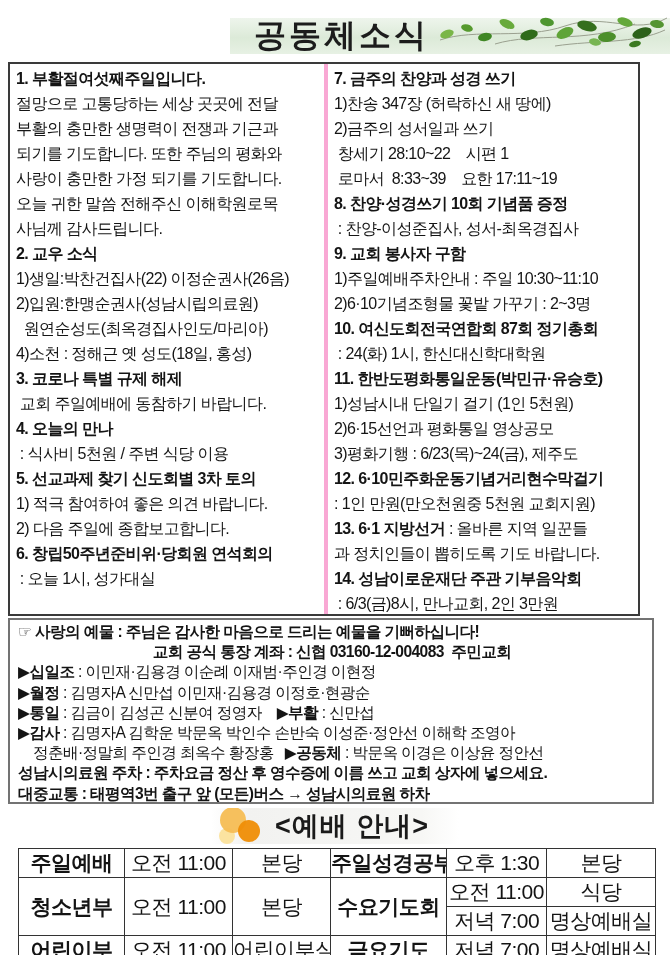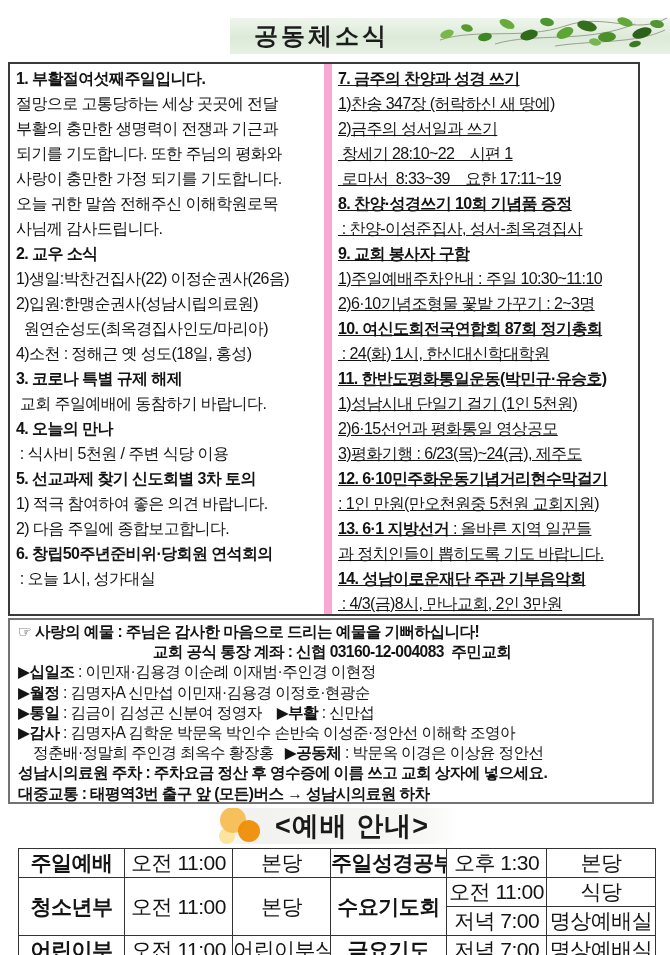--- a/index.html
+++ b/index.html
@@ -2,27 +2,27 @@
 <html><head>
 <meta charset="utf-8">
 <style>
   html,body{margin:0;padding:0;background:#fff;}
   .page{position:relative;width:670px;height:955px;background:#fff;overflow:hidden;
         font-family:"Liberation Sans","DejaVu Sans",sans-serif;color:#141414;}
   .b{font-weight:bold;}
   
   .title-band{position:absolute;left:230px;top:18px;width:440px;height:36px;
     background:linear-gradient(180deg,#eef5ec 0%,#dcead8 55%,#e7f1e4 100%);display:flex;align-items:center;}
-  .title-text{font-size:24px;font-weight:bold;letter-spacing:3px;color:#1c1c1c;margin-left:24px;white-space:nowrap;}
+  .title-text{font-size:32px;font-weight:bold;letter-spacing:3px;color:#1c1c1c;margin-left:24px;white-space:nowrap;}
   .leaf-art{position:absolute;right:0;top:10px;}
   
   .main-box{position:absolute;left:8px;top:62px;width:632px;height:554px;
     border:2px solid #3a3a3a;display:flex;box-sizing:border-box;}
   .col{width:50%;padding:2px 4px 0 6px;box-sizing:border-box;overflow:hidden;}
-  .col.right{border-left:8px solid #f9a8d4;text-decoration:underline;}
+  .col.right{border-left:4px solid #f9a8d4;}
   .main-box .line{height:25px;line-height:25px;font-size:16px;letter-spacing:-0.6px;white-space:pre;overflow:hidden;}
   
   .offer-box{position:absolute;left:8px;top:618px;width:646px;height:186px;
     border:2px solid #737373;box-sizing:border-box;padding:2px 6px 0 8px;overflow:hidden;}
   .offer-box .line{height:20.2px;line-height:20.2px;font-size:15.6px;letter-spacing:-0.6px;white-space:pre;overflow:hidden;}
   .offer-box .line.center{text-align:center;}
   
   .worship-head{position:absolute;left:0;top:806px;width:670px;height:40px;
     display:flex;align-items:center;justify-content:center;}
   .worship-band{display:flex;align-items:center;padding:0 30px 0 0;
@@ -106,21 +106,21 @@
         <div class="line"><span> : 24(화) 1시, 한신대신학대학원</span></div>
         <div class="line"><span class="b">11. 한반도평화통일운동(박민규·유승호)</span></div>
         <div class="line"><span>1)성남시내 단일기 걸기 (1인 5천원)</span></div>
         <div class="line"><span>2)6·15선언과 평화통일 영상공모</span></div>
         <div class="line"><span>3)평화기행 : 6/23(목)~24(금), 제주도</span></div>
         <div class="line"><span class="b">12. 6·10민주화운동기념거리현수막걸기</span></div>
         <div class="line"><span>: 1인 만원(만오천원중 5천원 교회지원)</span></div>
         <div class="line"><span class="b">13. 6·1 지방선거</span><span> : 올바른 지역 일꾼들</span></div>
         <div class="line"><span>과 정치인들이 뽑히도록 기도 바랍니다.</span></div>
         <div class="line"><span class="b">14. 성남이로운재단 주관 기부음악회</span></div>
-        <div class="line"><span> : 4/3(금)8시, 만나교회, 2인 3만원</span></div>
+        <div class="line"><span> : 6/3(금)8시, 만나교회, 2인 3만원</span></div>
       </div>
   </div>
 
   <div class="offer-box">
       <div class="line"><span class="b">☞ 사랑의 예물 : 주님은 감사한 마음으로 드리는 예물을 기뻐하십니다!</span></div>
       <div class="line center"><span class="b">교회 공식 통장 계좌 : 신협 03160-12-004083  주민교회</span></div>
       <div class="line"><span class="b">▶십일조</span><span> : 이민재·김용경 이순례 이재범·주인경 이현정</span></div>
       <div class="line"><span class="b">▶월정</span><span> : 김명자A 신만섭 이민재·김용경 이정호·현광순</span></div>
       <div class="line"><span class="b">▶통일</span><span> : 김금이 김성곤 신분여 정영자    </span><span class="b">▶부활</span><span> : 신만섭</span></div>
       <div class="line"><span class="b">▶감사</span><span> : 김명자A 김학운 박문옥 박인수 손반숙 이성준·정안선 이해학 조영아</span></div>

